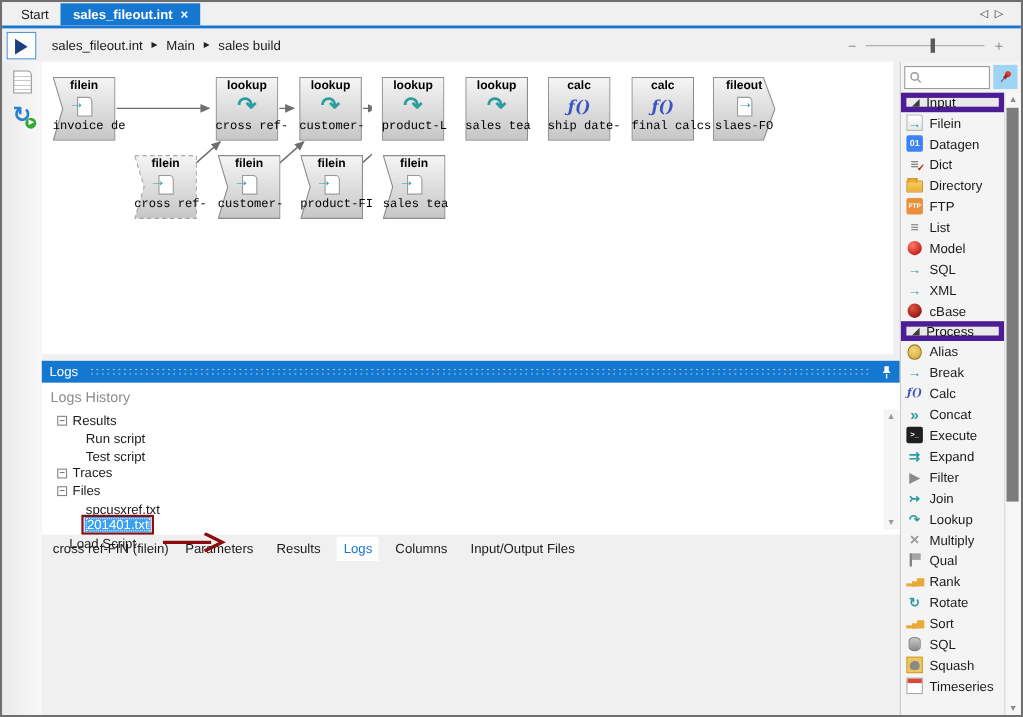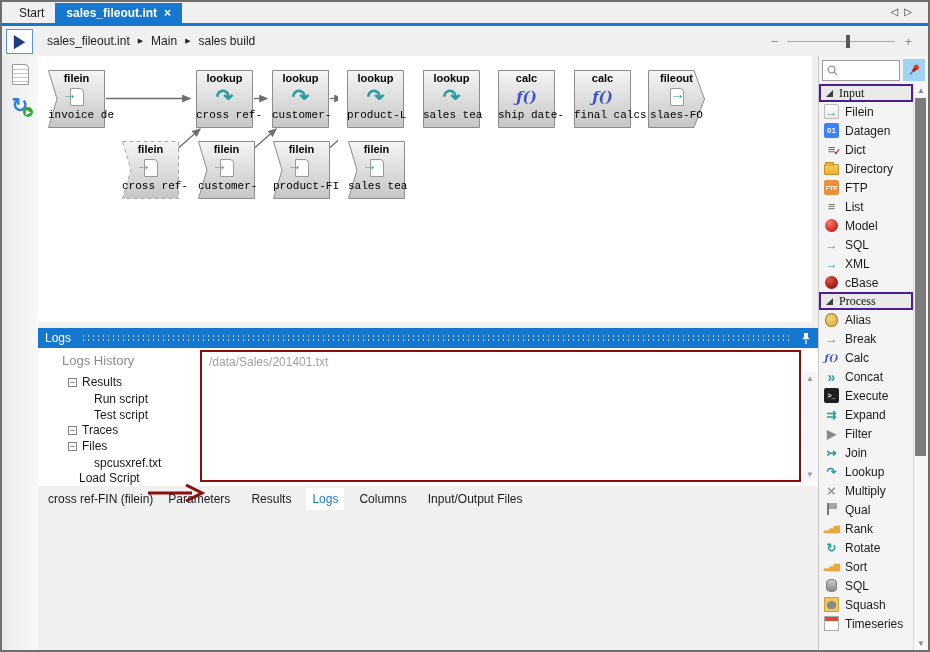--- a/index.html
+++ b/index.html
@@ -53,21 +53,21 @@
   .farr { position:absolute; color:#2a9d9e; font-weight:bold; font-size:15px; top:1px; }
   .farr.inleft { left:14px; }  .farr.outright { left:22px; }
   .lkicon { color:#2a9d9e; font-size:21px; font-weight:bold; line-height:18px; }
   .calcicon { color:#3b54c4; font-family:"DejaVu Serif", serif; font-style:italic; font-weight:bold; font-size:15px; }
 
   
   .logshead { height:20px; background:#1577d0; color:#fff; display:flex; align-items:center; padding:0 7px; font-size:12px; }
   .logsdots { flex:1; height:9px; margin:0 10px;
     background-image:radial-gradient(#b8d4f0 0.8px, transparent 1.1px); background-size:5px 4px; }
   .logsbody { flex:1; position:relative; background:#fff; min-height:0; }
-  .treepanel { position:absolute; left:16px; top:0; bottom:0; width:162px; padding:5px 0 0 6px; font-size:12px; color:#1a1a1a; }
+  .treepanel { position:absolute; left:0; top:0; bottom:0; width:162px; padding:5px 0 0 6px; font-size:12px; color:#1a1a1a; }
   .treetitle { color:#8c8c8c; font-size:13px; margin:0 0 6px 2px; }
   .titem { height:16px; display:flex; align-items:center; gap:5px; white-space:nowrap; }
   .lvl0 { padding-left:8px; } .lvl1 { padding-left:34px;align-items:flex-end; }
   .exp { width:9px; height:9px; border:1px solid #848484; background:#fff; font-size:9px; line-height:7px;
     text-align:center; color:#333; flex:0 0 auto; }
   .sel { background:#3da1f2; color:#fff; outline:1px dotted #eef; outline-offset:-2px; padding:0 2px; }
   .redbox { display:inline-block; border:2px solid #8b0d0d; padding:0 1px; }
   .redarrow { position:absolute; left:110px; top:136px; }
   .contentpanel { position:absolute; left:162px; top:2px; right:17px; bottom:4px; border:2px solid #8b0d0d;
     background:#fff; padding:3px 7px; font-size:12px; color:#a2a2a2; }
@@ -83,22 +83,22 @@
   .footer { flex:1; background:#f0f0f0; }
 
   
   .palettecol { width:110px; background:#f4f4f4; border-left:1px solid #c8c8c8; display:flex; flex-direction:column; }
   .palhead { height:28px; display:flex; align-items:center; gap:3px; padding:3px; }
   .searchbox { flex:1; height:21px; background:#fff; border:1px solid #9c9c9c; display:flex; align-items:center; padding-left:3px; }
   .searchbox input { border:0; outline:0; width:50px; font-size:11px; font-family:"Liberation Sans",sans-serif; }
   .pinbtn { width:22px; height:22px; background:#9fd4f5; display:flex; align-items:center; justify-content:center; }
   .palrow { flex:1; display:flex; min-height:0; }
   .pallist { flex:1; overflow:hidden; }
-  .psection { height:18px; background:#e9e9e9; border:2px solid #4c1d95; display:flex; align-items:center; gap:6px;
-    padding-left:5px; font-size:12px; color:#111;font-family:Liberation Serif, serif; }
+  .psection { height:18px; background:#e9e9e9; border:5px solid #4c1d95; display:flex; align-items:center; gap:6px;
+    padding-left:5px; font-size:12px; color:#111; }
   .ptri { width:0; height:0; border-left:7px solid transparent; border-bottom:7px solid #3c3c3c; }
   .pitem { height:19px; display:flex; align-items:center; gap:6px; padding-left:5px; font-size:12px; color:#1a1a1a; }
   .pic { width:15px; height:15px; flex:0 0 auto; display:flex; align-items:center; justify-content:center;
     font-size:12px; font-weight:bold; position:relative; }
   .tealtxt { color:#2a9d9e; }
   .pic-filein { background:linear-gradient(#fff,#e8e8e8); border:1px solid #bbb; border-radius:0 3px 0 0; color:#2a9d9e; }
   .pic-datagen { background:#3b82f6; color:#fff; font-size:8px; border-radius:2px; }
   .pic-dict { color:#666; font-size:13px; } .pic-dict i { position:absolute; right:-2px; bottom:0; color:#c01818; font-size:9px; font-style:normal; }
   .pic-folder { background:linear-gradient(#f6cf66,#eeaf2e); border:1px solid #c9902a; border-radius:1px; margin-top:2px; height:11px; position:relative; }
   .pic-folder::before { content:""; position:absolute; top:-3px; left:0; width:7px; height:3px; background:#eeaf2e; border:1px solid #c9902a; border-bottom:0; }
@@ -361,33 +361,33 @@
               <span class="exp">−</span>
               <span>Traces</span>
             </div>
           <div class="titem lvl0">
               <span class="exp">−</span>
               <span>Files</span>
             </div>
           <div class="titem lvl1">
               <span>spcusxref.txt</span>
             </div>
+          <div class="titem lvl1" style="padding-left:30px">
+            <span class="redbox"><span class="sel">201401.txt</span></span>
+          </div>
           <div class="titem lvl0" style="padding-left:19px">
               <span>Load Script</span>
             </div>
         </div>
 
         <svg class="redarrow" width="58" height="18">
           <line x1="0" y1="9" x2="44" y2="9" stroke="#8b0d0d" stroke-width="3"></line>
           <path d="M38 1 L54 9 L38 17" fill="none" stroke="#8b0d0d" stroke-width="3"></path>
         </svg>
 
-        <div class="contentpanel">
-          <span>/data/Sales/201401.txt</span>
-        </div>
         <div class="logscroll">
           <span class="scrar">▲</span>
           <span class="scrar">▼</span>
         </div>
       </div>
 
       <div class="bottomtabs">
         <span>cross ref-FIN (filein)</span>
         <span class="btab">Parameters</span>
         <span class="btab">Results</span>

